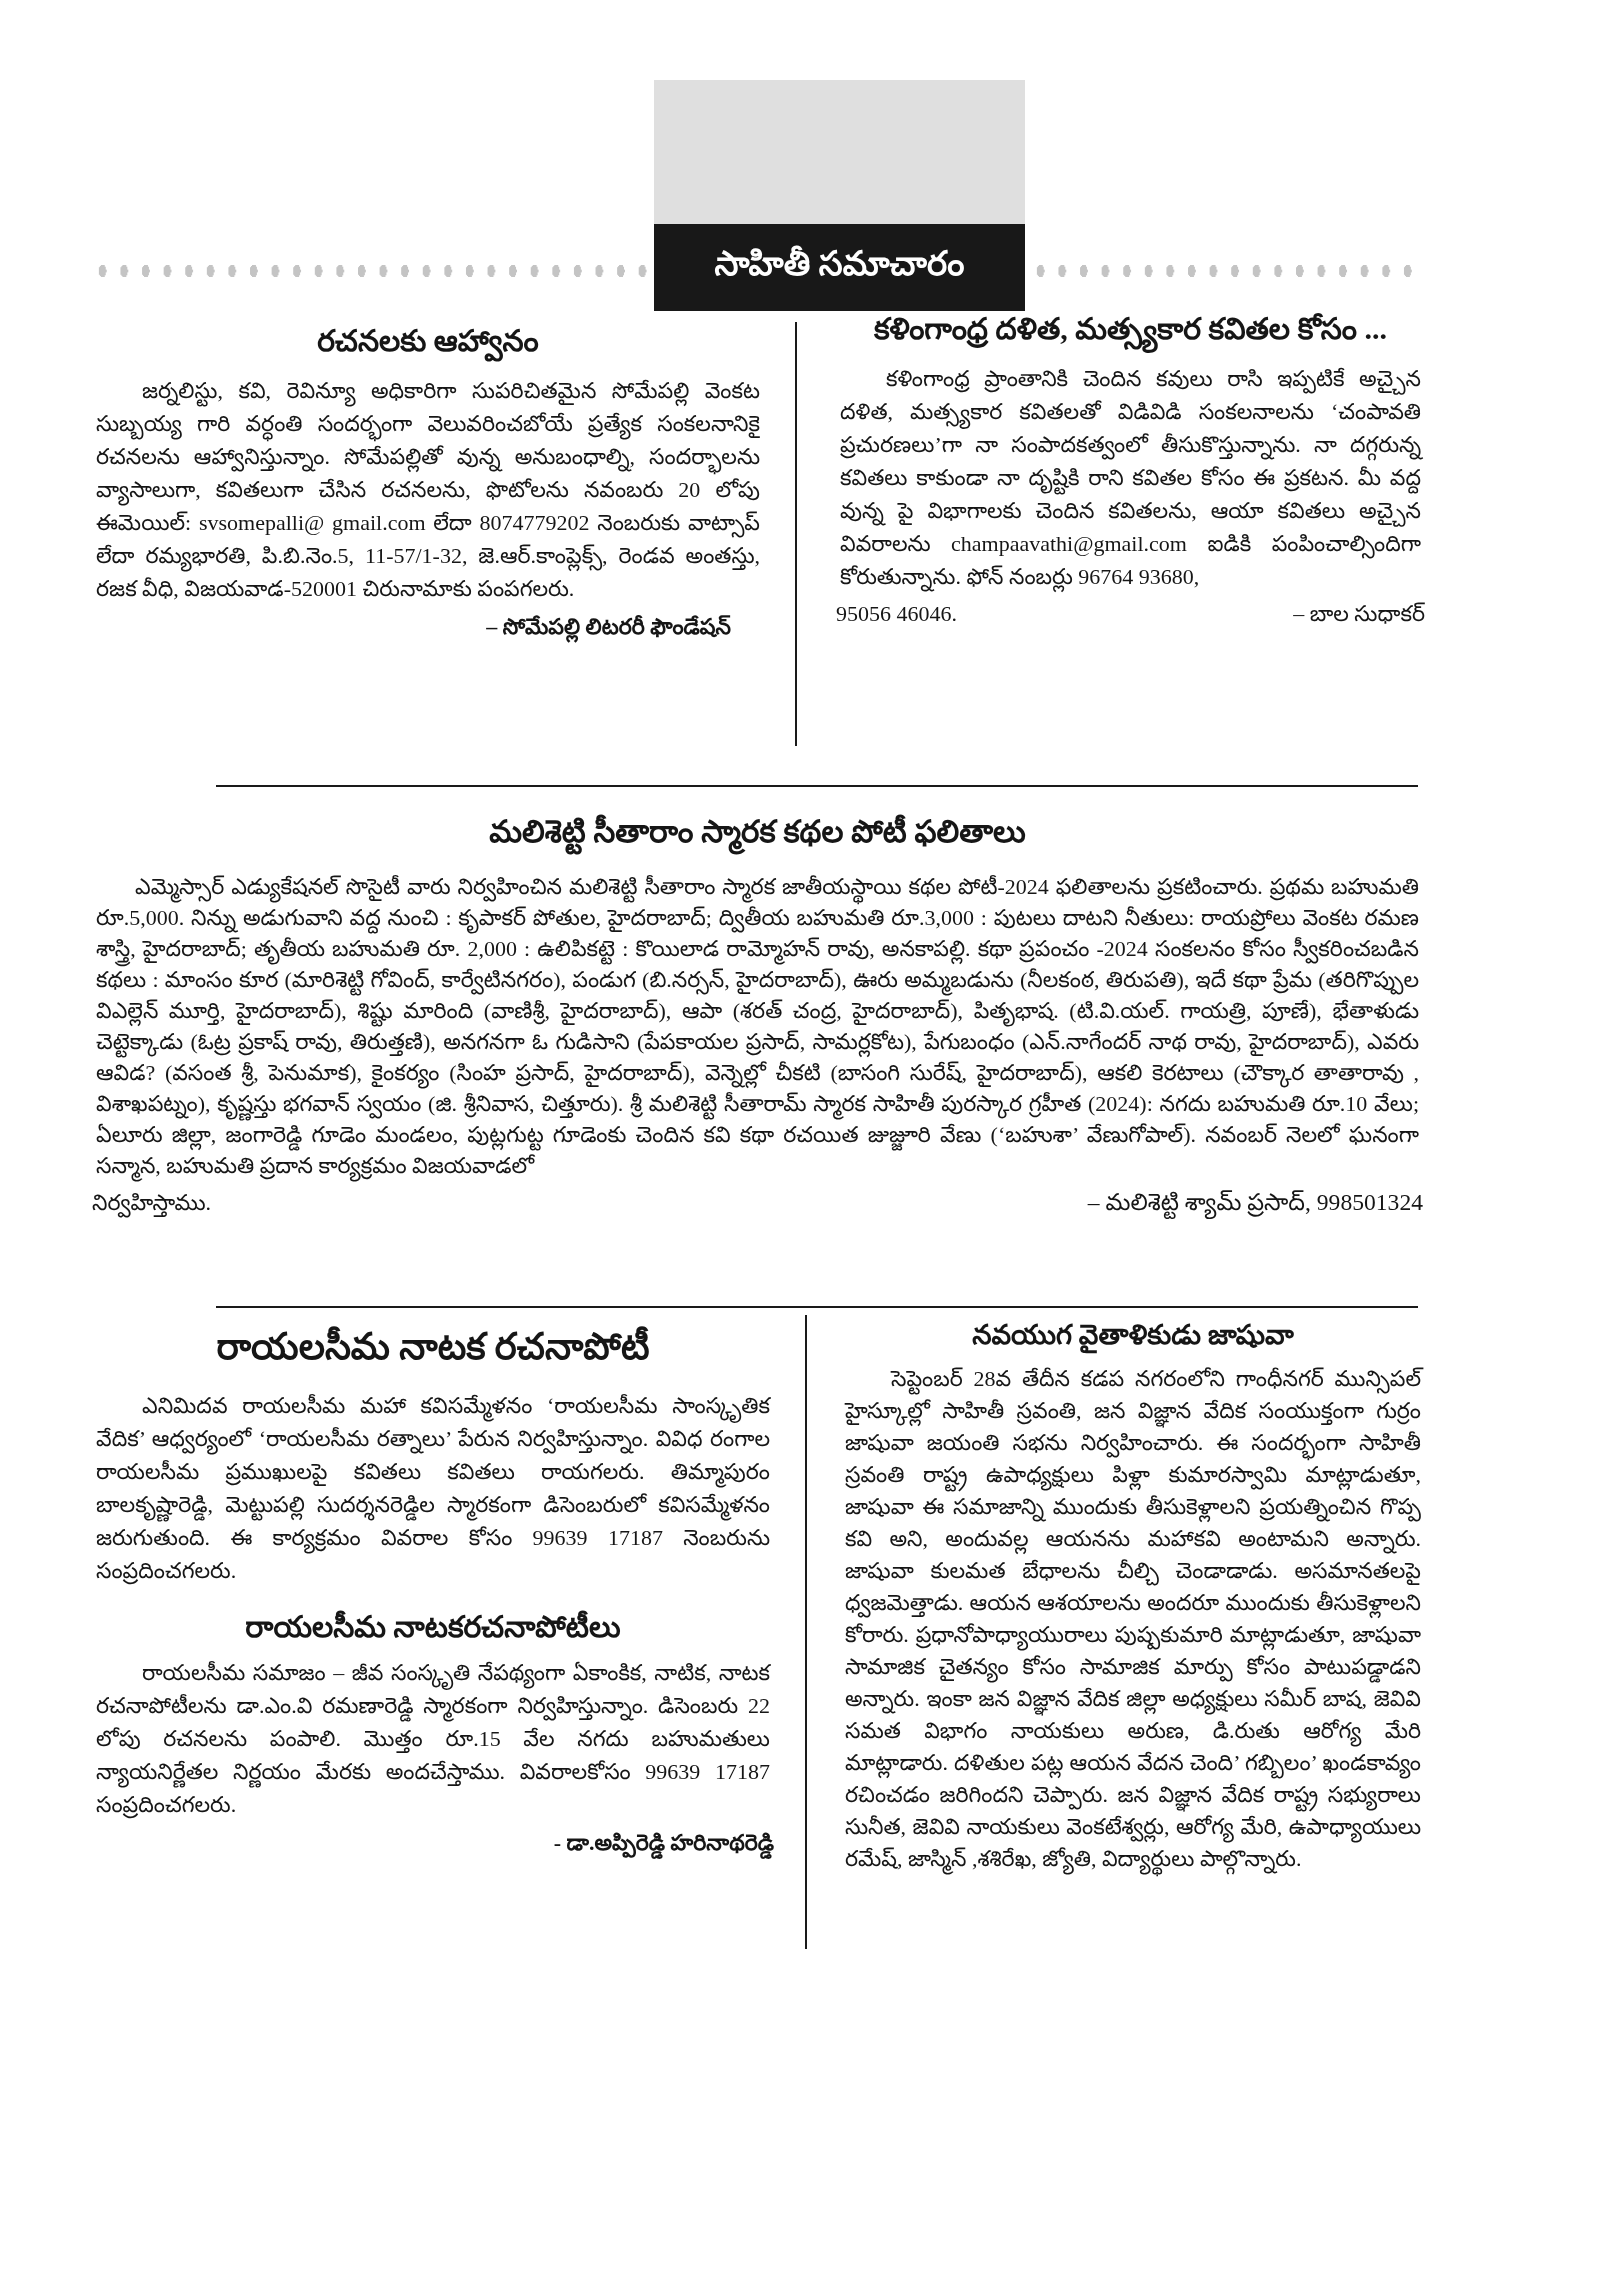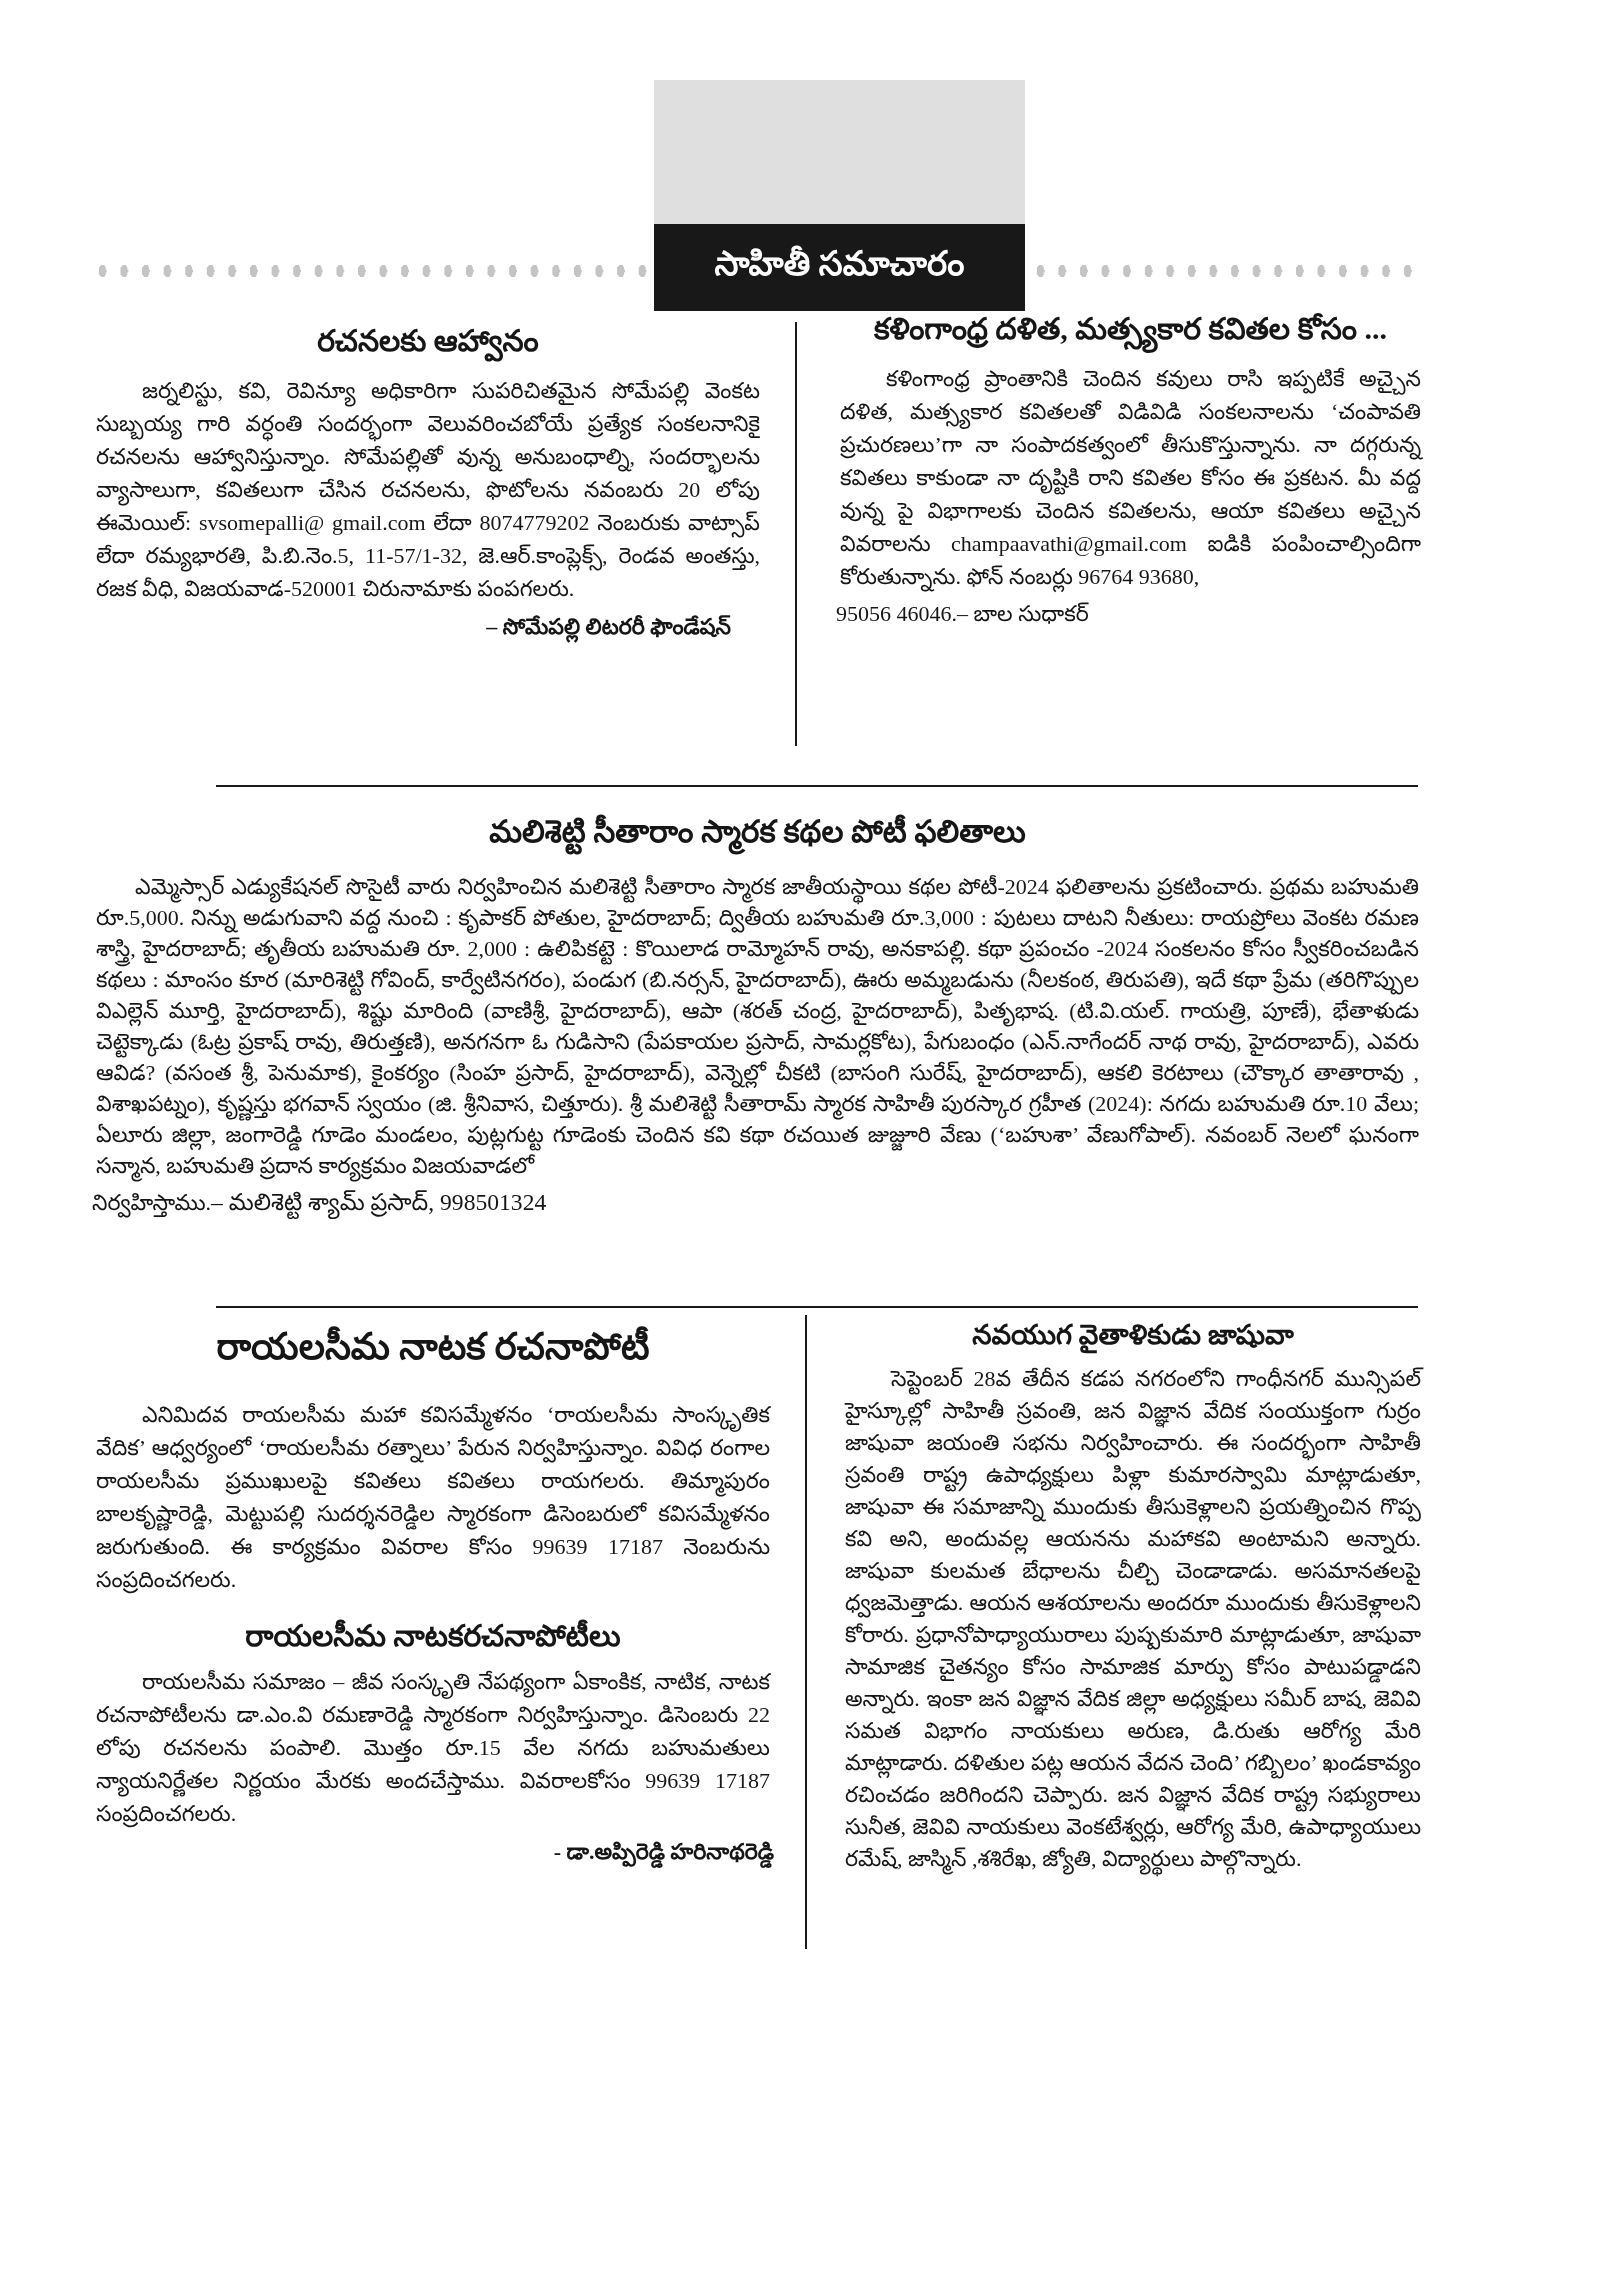--- a/index.html
+++ b/index.html
@@ -37,33 +37,33 @@
   .hrule.r2{top:1306px;}
   .hrule.footer{top:1970px;height:1.3px;background:#555;}
   .col{position:absolute;}
   .col-top-left{left:92px;top:319px;width:672px;}
   .col-top-right{left:836px;top:307px;width:589px;}
   .col-bottom-left{left:92px;top:1323px;width:682px;}
   .col-bottom-right{left:841px;top:1316px;width:584px;}
   h2.art{
     margin:0 0 11.8px 0;text-align:center;font-size:30px;font-weight:bold;line-height:43px;
   }
-  h2.art.big{font-size:37px;line-height:48px;margin-bottom:27px;}
+  h2.art.big{font-size:37px;line-height:48px;margin-bottom:18px;}
   h2.art.mid{font-size:27.5px;line-height:38px;margin-bottom:9.2px;}
   .body-text{
     font-size:22px;line-height:33px;text-align:justify;text-indent:46px;margin:4px;
   }
   .body-text.tight{line-height:31px;text-indent:39px;}
   .body-text.rt{line-height:32px;}
   .sig{
     margin-top:9.2px;text-align:right;font-weight:bold;font-size:22px;
   }
   .sig.pad{padding-right:33px;}
   .last-row{
-    display:flex;align-items:baseline;
+    display:flex;justify-content:space-between;align-items:baseline;
     font-size:22px;line-height:33px;margin-top:0;
   }
   .last-row .sig-inline{font-weight:normal;}
   .results-wrap{position:absolute;left:92px;top:810px;width:1331px;}
   .results-wrap h2.art{font-size:31px;margin-bottom:18.3px;}
   .results-wrap .last-row{font-size:22px;line-height:34px;margin-top:2.6px;}
   .results-wrap .sig-inline{font-size:23.6px;}
   .sub-head{margin:19.6px 0 10.5px 0;text-align:center;font-size:30px;font-weight:bold;line-height:39px;}
   .footer{
     position:absolute;left:92px;top:1985px;width:1331px;

